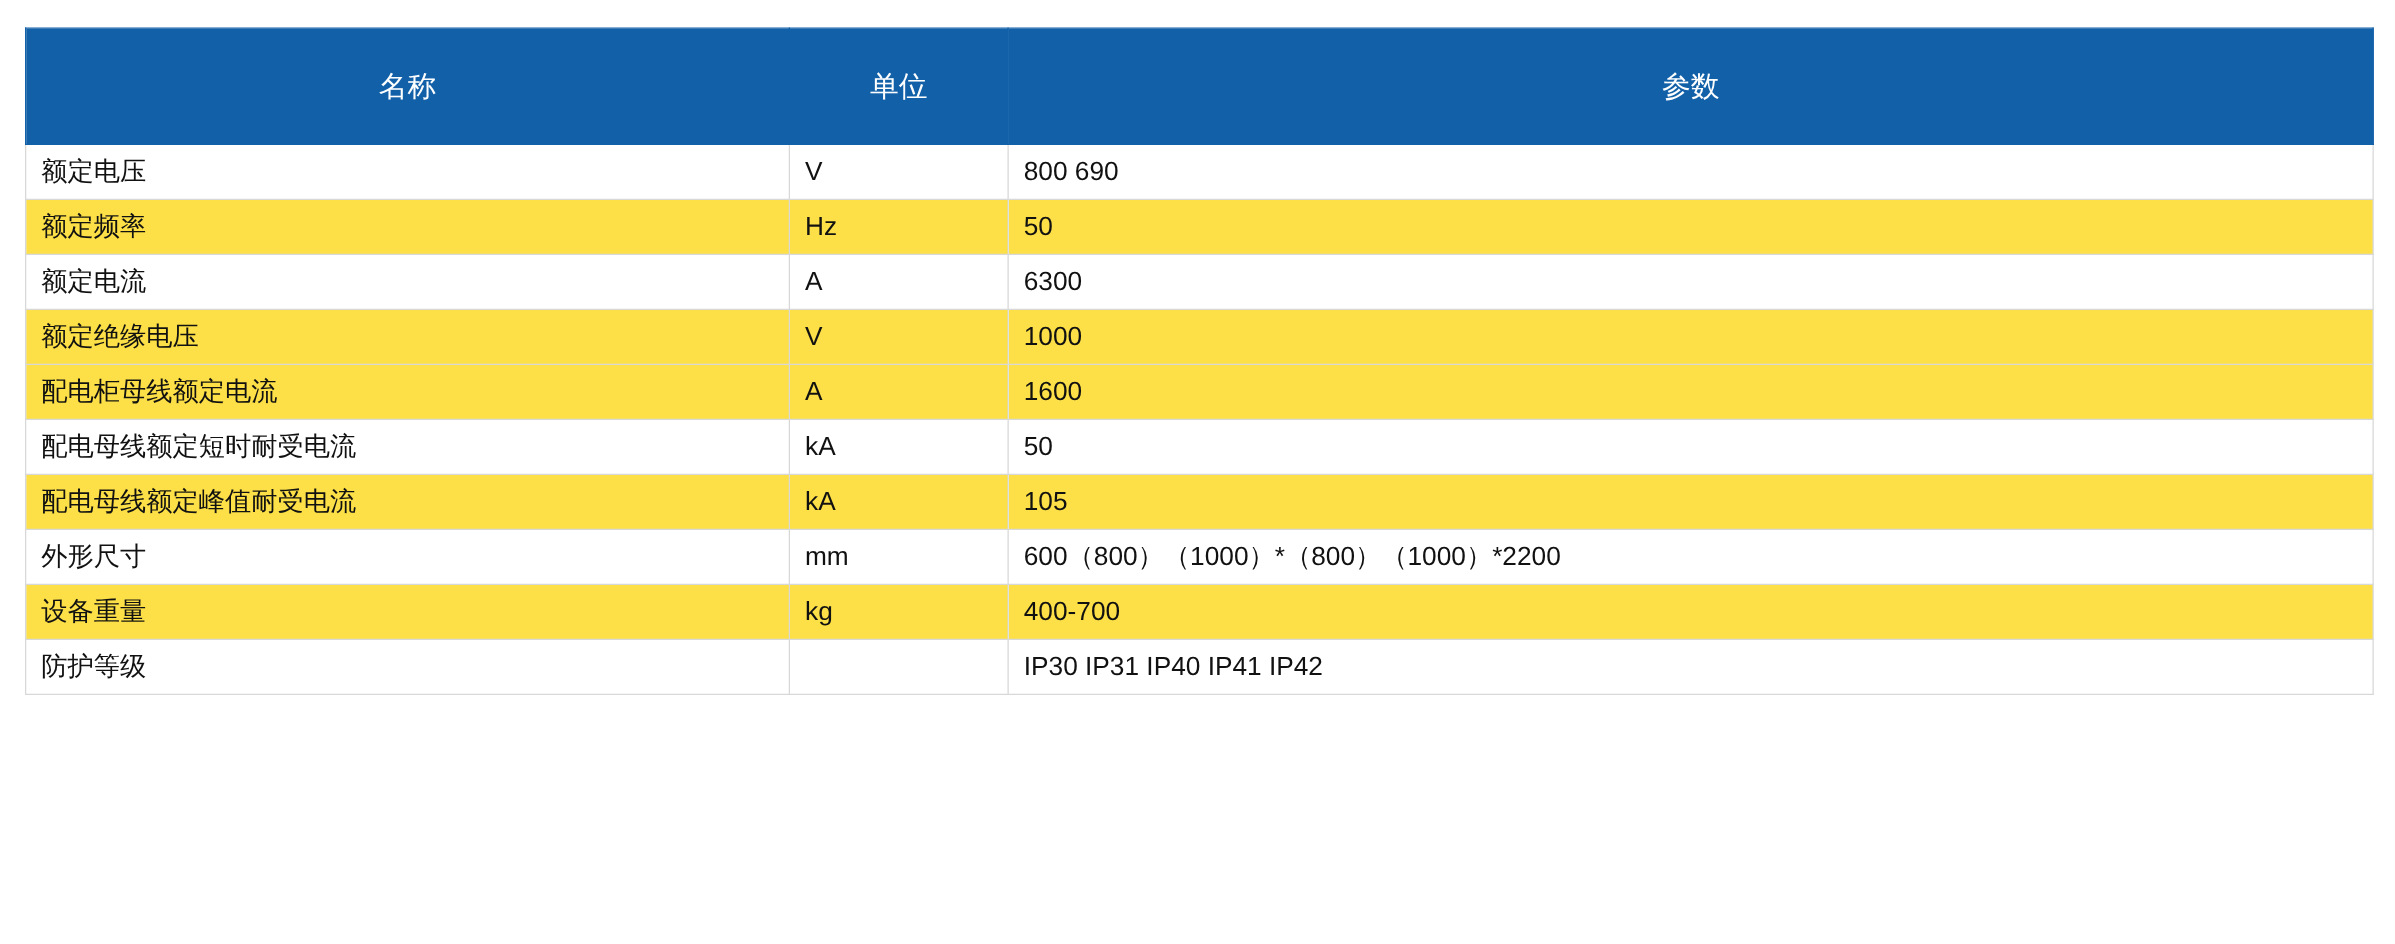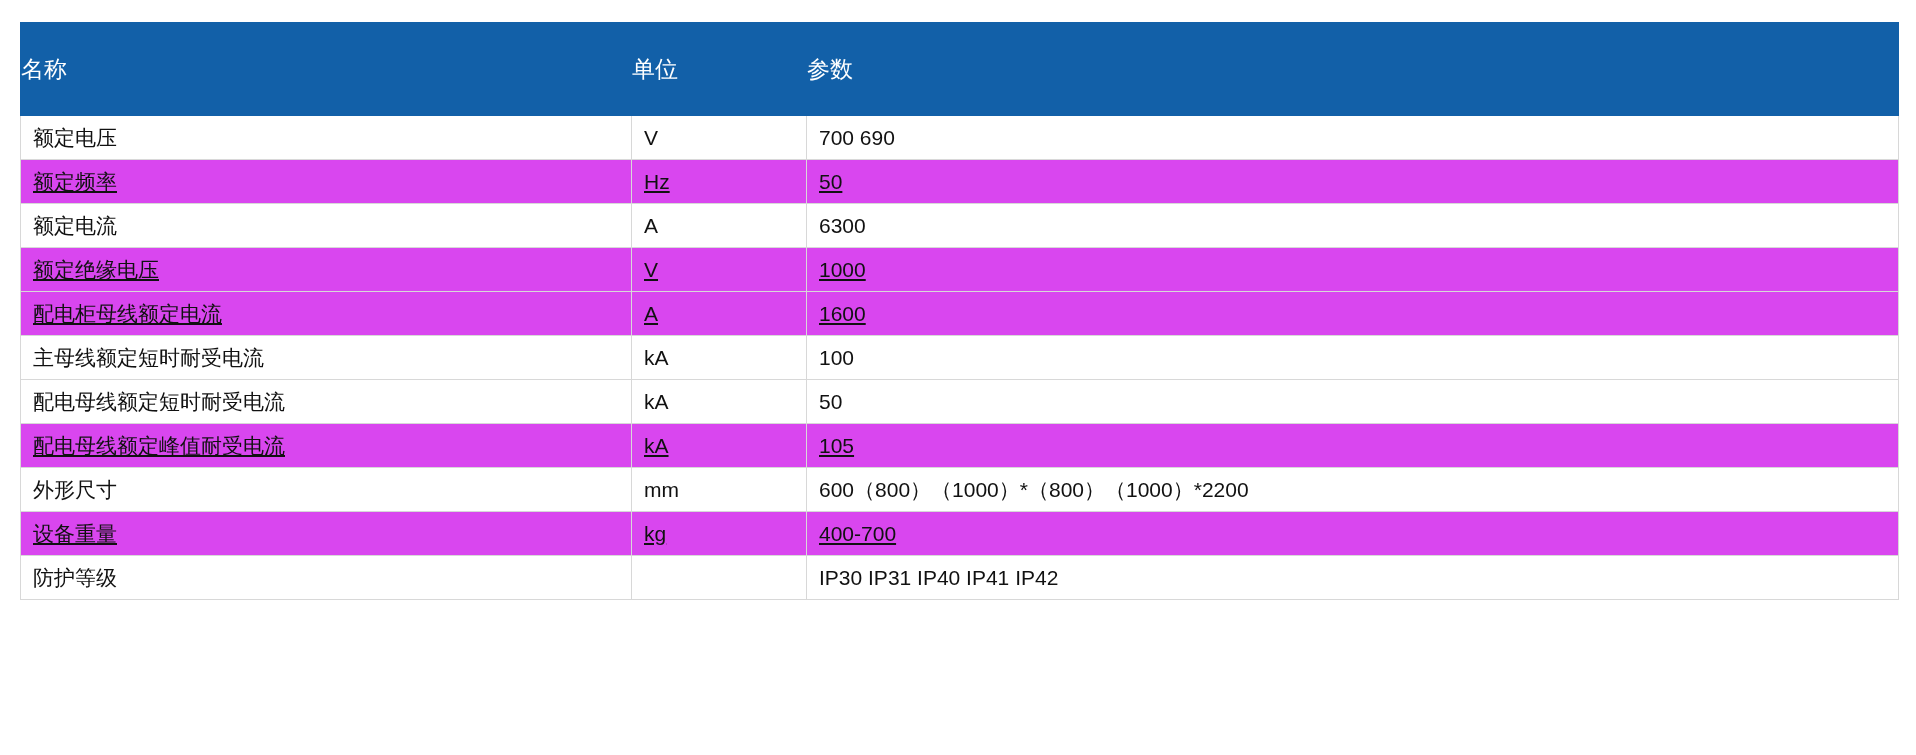--- a/index.html
+++ b/index.html
@@ -30,42 +30,41 @@
   table.spec-table col.c-name { width: 611px; }
   table.spec-table col.c-unit { width: 175px; }
   table.spec-table col.c-param { width: 1092px; }
 
   thead th {
     background: #1260A8;
     color: #ffffff;
     font-size: 23px;
     font-weight: normal;
     height: 92px;
-    text-align: left;
+    text-align: center;
     vertical-align: middle;
     border: 1px solid #1260A8;
     padding: 0;
   }
   tbody td {
     height: 43px;
     padding: 0 0 0 12px;
     border: 1px solid #d8d8d8;
     vertical-align: middle;
     font-size: 21px;
     line-height: 1.2;
     white-space: nowrap;
     overflow: hidden;
   }
   tbody tr.odd td {
     background: #ffffff;
     border-radius: 13px;
   }
   tbody tr.even td {
-    background: #d946ef;
-    text-decoration: underline;
+    background: #fde047;
   }
   tbody td.name-cell { color: #111111; }
   tbody td.unit-cell { color: #111111; }
   tbody td.param-cell { color: #111111; }
 </style>
 </head>
 <body>
 
 <div class="page">
   <table class="spec-table">
@@ -78,46 +77,41 @@
       <tr>
         <th>名称</th>
         <th>单位</th>
         <th>参数</th>
       </tr>
     </thead>
     <tbody id="table-body">
         <tr class="odd">
           <td class="name-cell">额定电压</td>
           <td class="unit-cell">V</td>
-          <td class="param-cell">700 690</td>
+          <td class="param-cell">800 690</td>
         </tr>
         <tr class="even">
           <td class="name-cell">额定频率</td>
           <td class="unit-cell">Hz</td>
           <td class="param-cell">50</td>
         </tr>
         <tr class="odd">
           <td class="name-cell">额定电流</td>
           <td class="unit-cell">A</td>
           <td class="param-cell">6300</td>
         </tr>
         <tr class="even">
           <td class="name-cell">额定绝缘电压</td>
           <td class="unit-cell">V</td>
           <td class="param-cell">1000</td>
         </tr>
         <tr class="even">
           <td class="name-cell">配电柜母线额定电流</td>
           <td class="unit-cell">A</td>
           <td class="param-cell">1600</td>
-        </tr>
-        <tr class="odd">
-          <td class="name-cell">主母线额定短时耐受电流</td>
-          <td class="unit-cell">kA</td>
-          <td class="param-cell">100</td>
         </tr>
         <tr class="odd">
           <td class="name-cell">配电母线额定短时耐受电流</td>
           <td class="unit-cell">kA</td>
           <td class="param-cell">50</td>
         </tr>
         <tr class="even">
           <td class="name-cell">配电母线额定峰值耐受电流</td>
           <td class="unit-cell">kA</td>
           <td class="param-cell">105</td>

